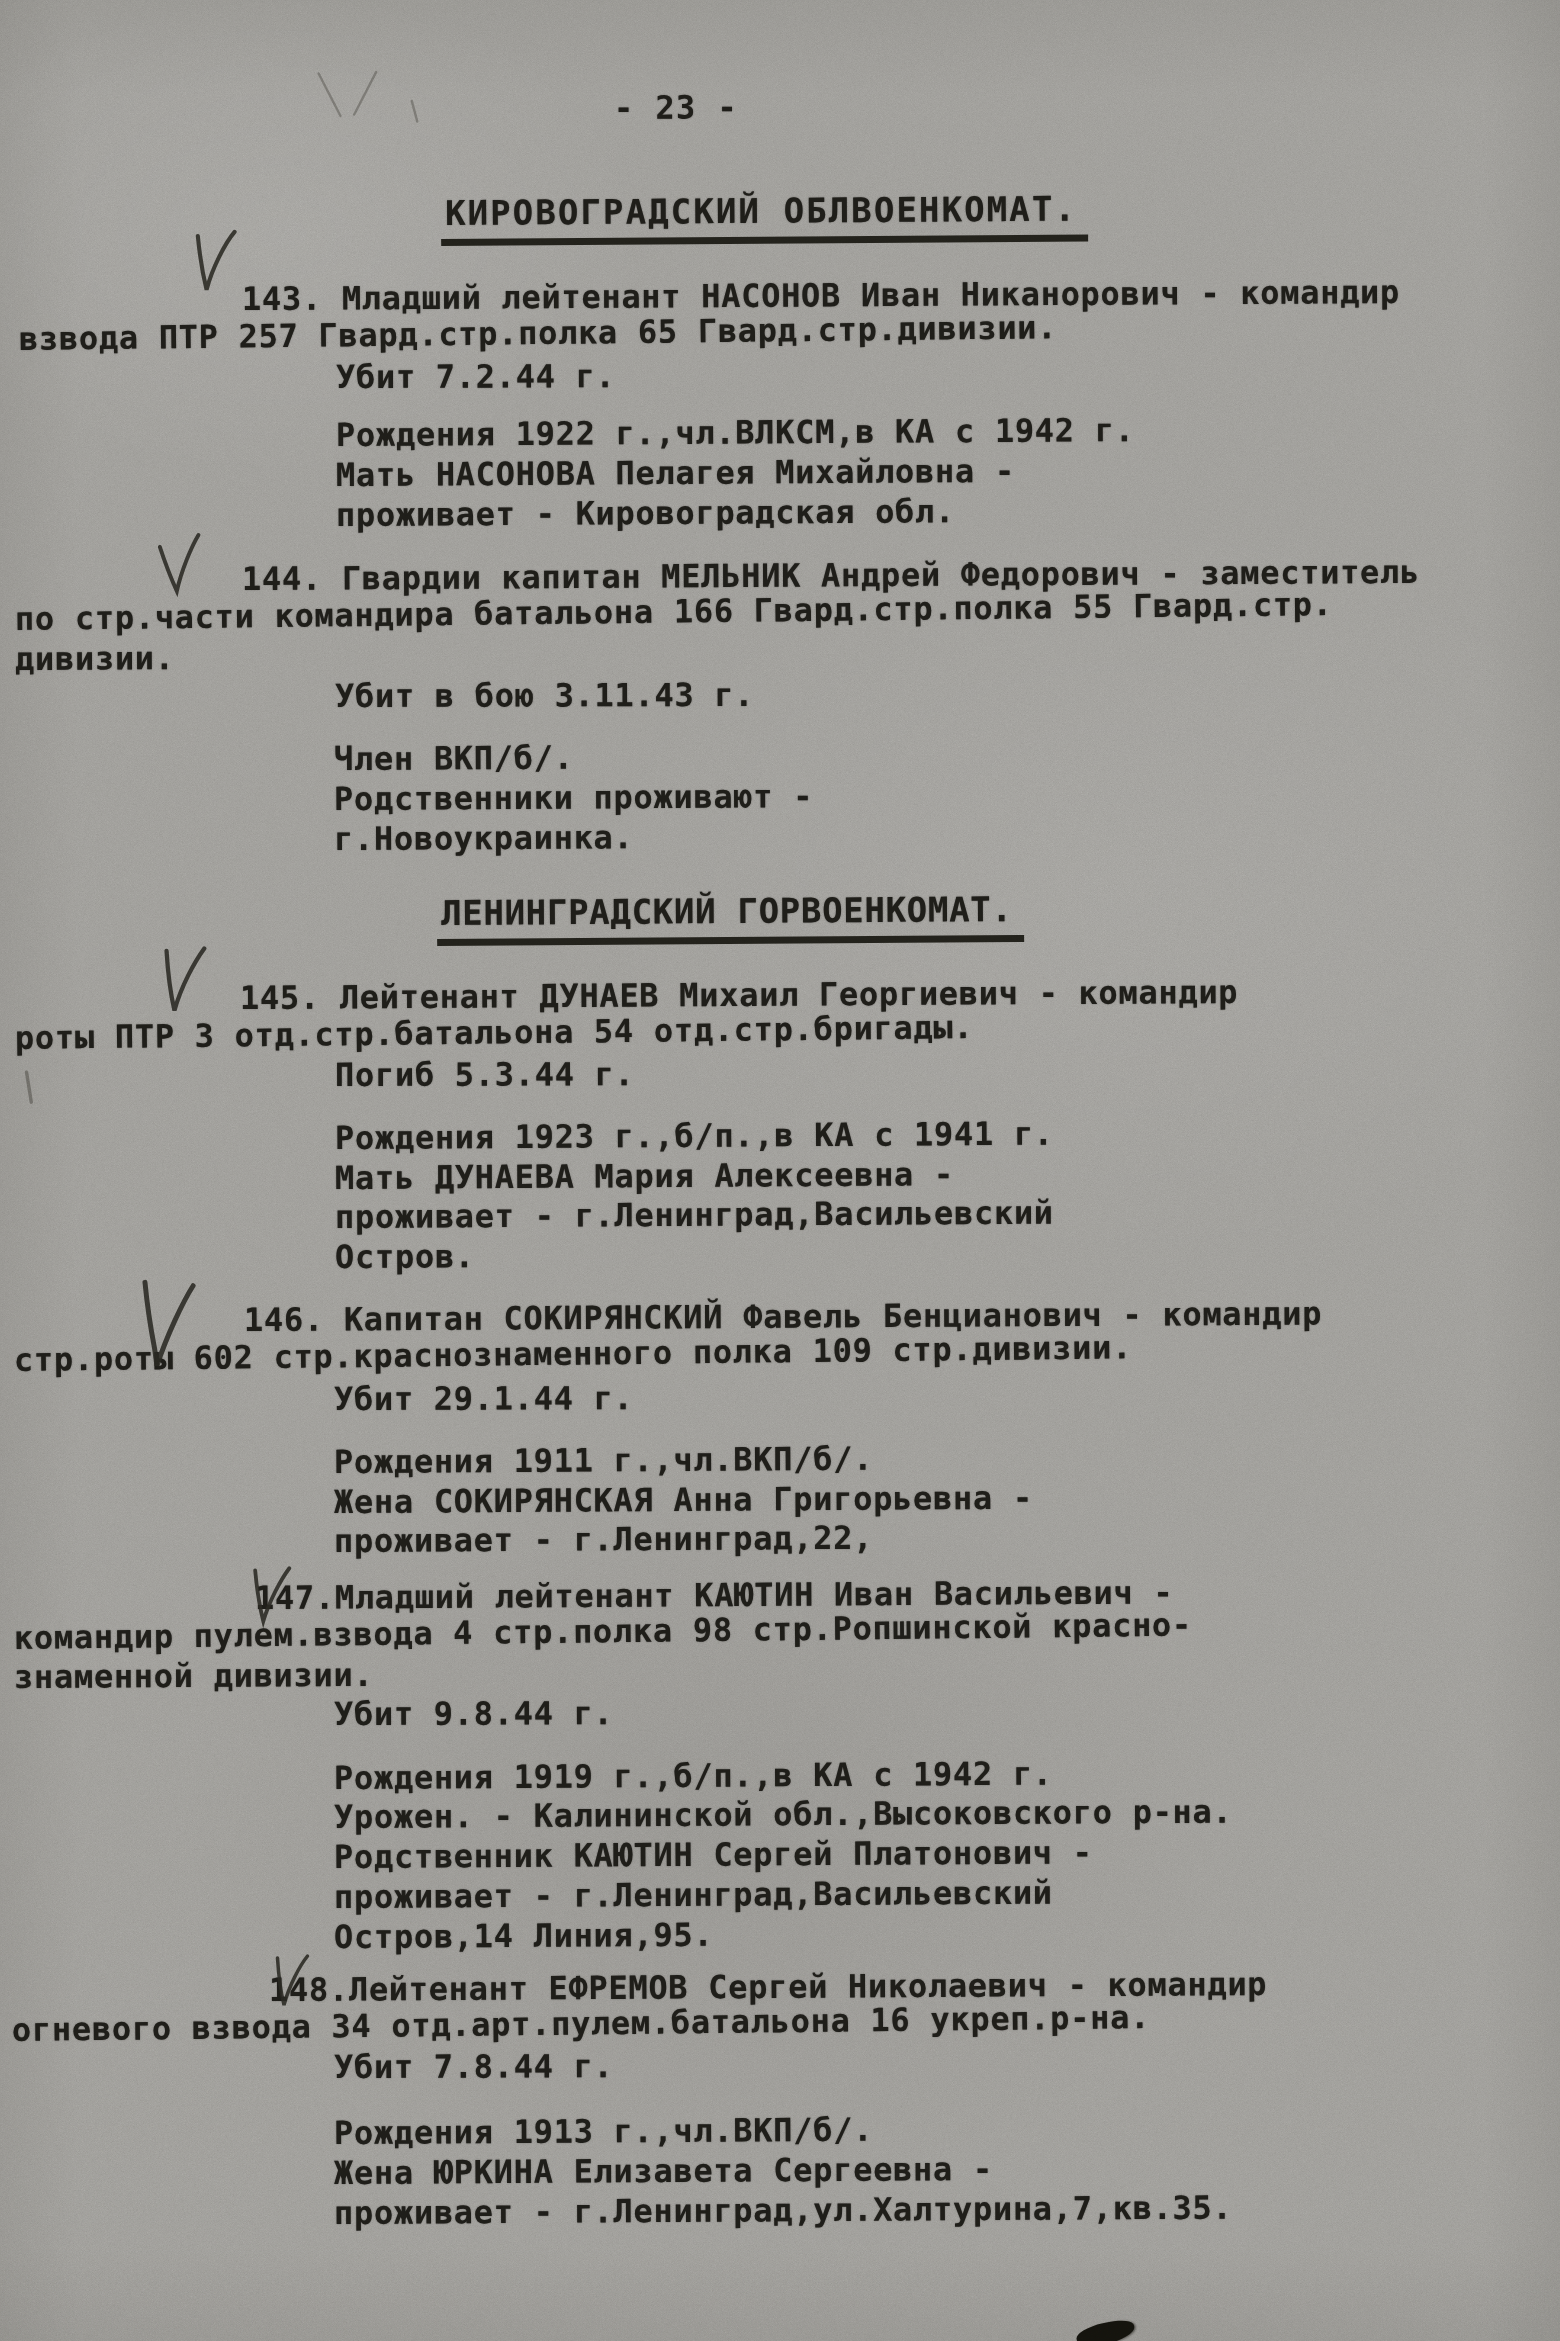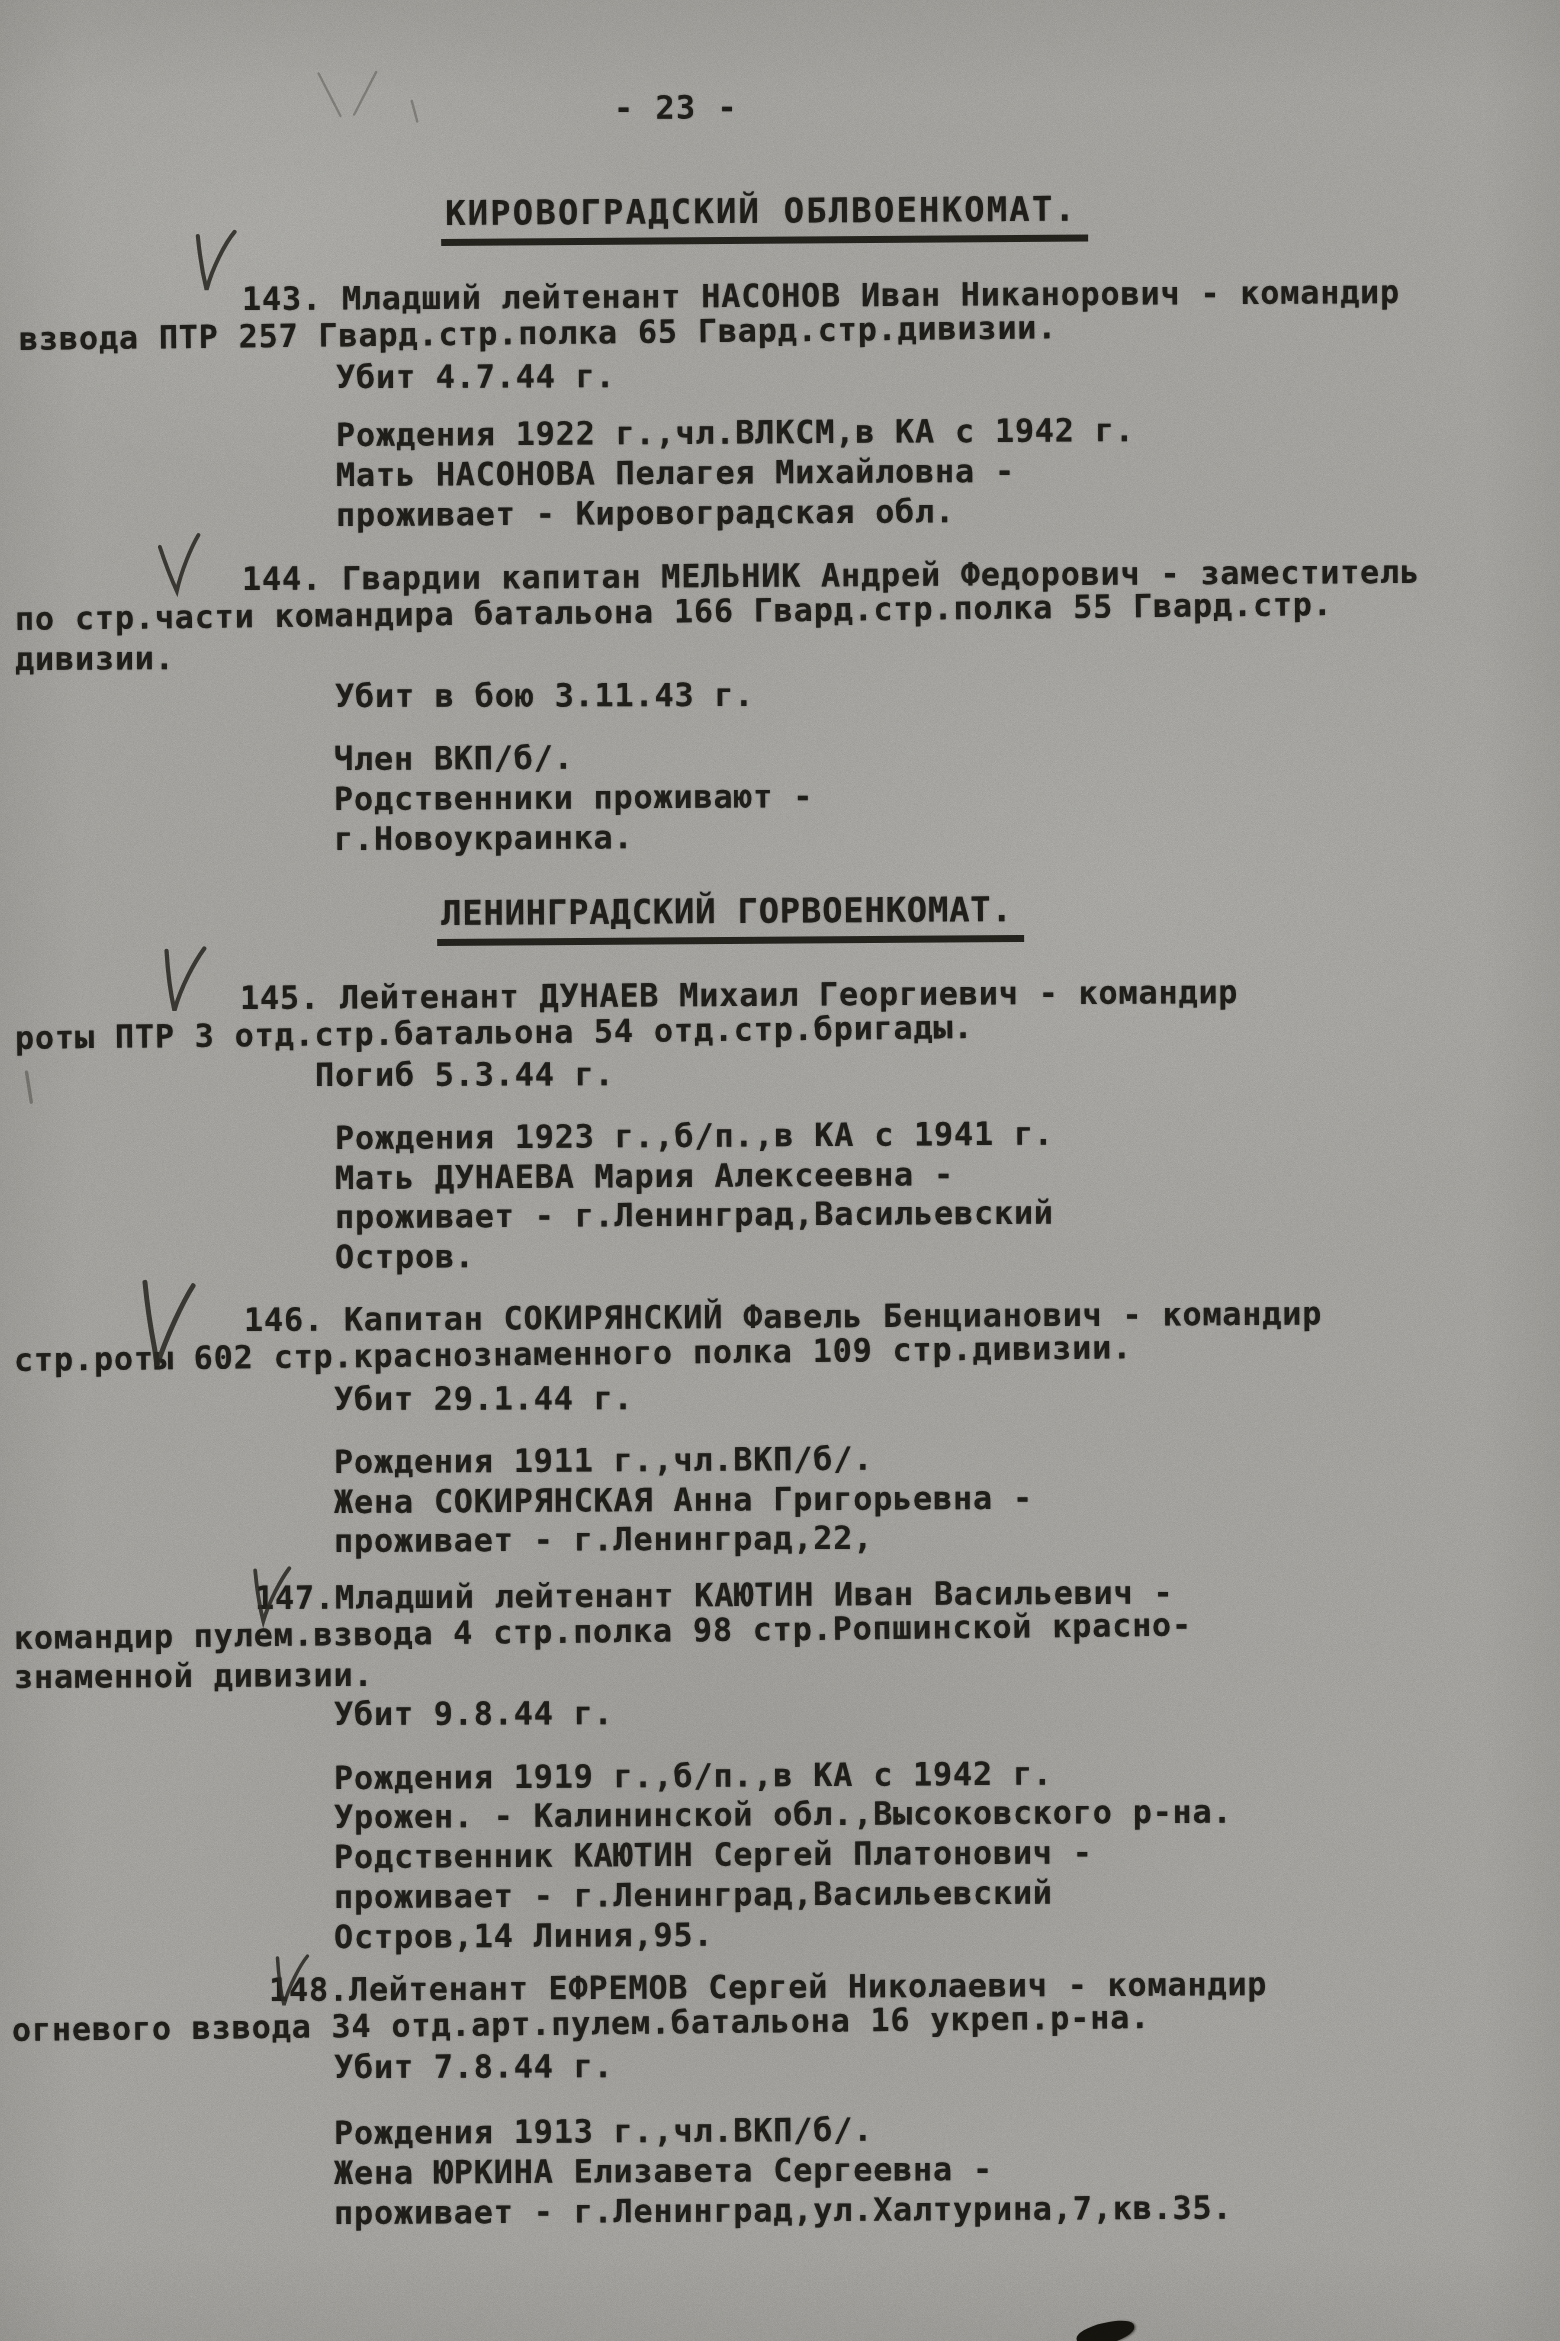--- a/index.html
+++ b/index.html
@@ -70,21 +70,21 @@
 
   <div>
     <div class="tl sec-title" style="left:441px;top:194px">КИРОВОГРАДСКИЙ ОБЛВОЕНКОМАТ.</div>
 
     <div>
       <svg class="chk" style="left:180px;top:229px;width:59px;height:70px" viewBox="0 0 100 120">
         <path d="M30 12 C33 44 38 76 45 104 C55 66 77 24 93 5"></path>
       </svg>
       <div class="tl" style="left:242px;top:280px">143. Младший лейтенант НАСОНОВ Иван Никанорович - командир</div>
       <div class="tl tilt2" style="left:19px;top:320px">взвода ПТР 257 Гвард.стр.полка 65 Гвард.стр.дивизии.</div>
-      <div class="tl tilt0" style="left:336px;top:358px">Убит 4.7.44 г.</div>
+      <div class="tl tilt0" style="left:336px;top:358px">Убит 7.2.44 г.</div>
       <div class="tl" style="left:336px;top:416px">Рождения 1922 г.,чл.ВЛКСМ,в КА с 1942 г.</div>
       <div class="tl" style="left:336px;top:456px">Мать НАСОНОВА Пелагея Михайловна -</div>
       <div class="tl" style="left:336px;top:496px">проживает - Кировоградская обл.</div>
     </div>
 
     <div>
       <svg class="chk" style="left:141px;top:533px;width:71px;height:67px;transform:rotate(-6deg)" viewBox="0 0 100 120">
         <path d="M24 22 C30 50 38 80 46 104 C58 68 80 28 95 8"></path>
       </svg>
       <div class="tl" style="left:242px;top:560px">144. Гвардии капитан МЕЛЬНИК Андрей Федорович - заместитель</div>
@@ -99,21 +99,21 @@
 
   <div>
     <div class="tl sec-title second" style="left:437px;top:894px">ЛЕНИНГРАДСКИЙ ГОРВОЕНКОМАТ.</div>
 
     <div>
       <svg class="chk" style="left:143px;top:946px;width:69px;height:73px" viewBox="0 0 100 120">
         <path d="M32 8 C34 42 38 76 45 106 C56 66 78 26 94 4"></path>
       </svg>
       <div class="tl" style="left:240px;top:979px">145. Лейтенант ДУНАЕВ Михаил Георгиевич - командир</div>
       <div class="tl tilt2" style="left:15px;top:1019px">роты ПТР 3 отд.стр.батальона 54 отд.стр.бригады.</div>
-      <div class="tl tilt0" style="left:315px;top:1056px">Погиб 5.3.44 г.</div>
+      <div class="tl tilt0" style="left:335px;top:1056px">Погиб 5.3.44 г.</div>
       <div class="tl" style="left:335px;top:1119px">Рождения 1923 г.,б/п.,в КА с 1941 г.</div>
       <div class="tl" style="left:335px;top:1159px">Мать ДУНАЕВА Мария Алексеевна -</div>
       <div class="tl" style="left:335px;top:1198px">проживает - г.Ленинград,Васильевский</div>
       <div class="tl" style="left:335px;top:1238px">Остров.</div>
     </div>
 
     <div>
       <svg class="chk" style="left:122px;top:1279px;width:71px;height:96px;transform:rotate(4deg)" viewBox="0 0 100 135">
         <path d="M28 6 C33 36 40 68 48 98 L53 122 C64 78 84 28 96 6"></path>
       </svg>

